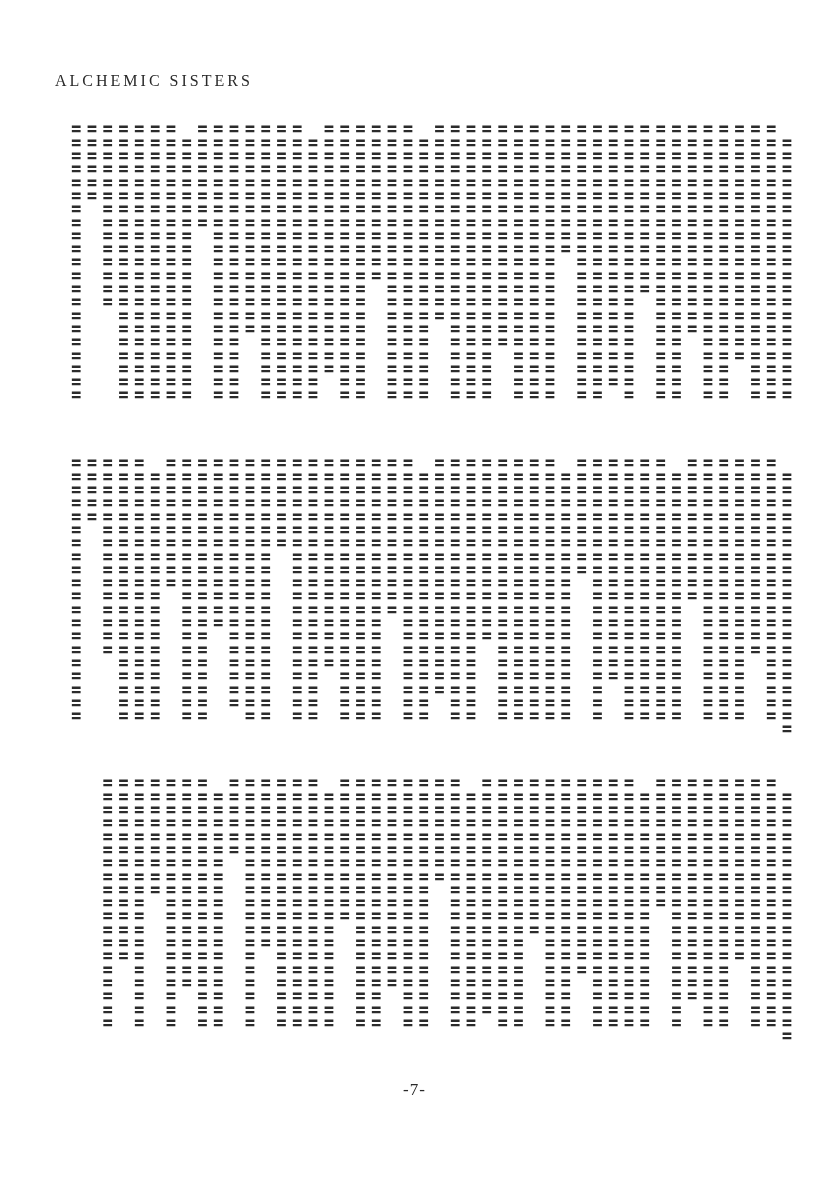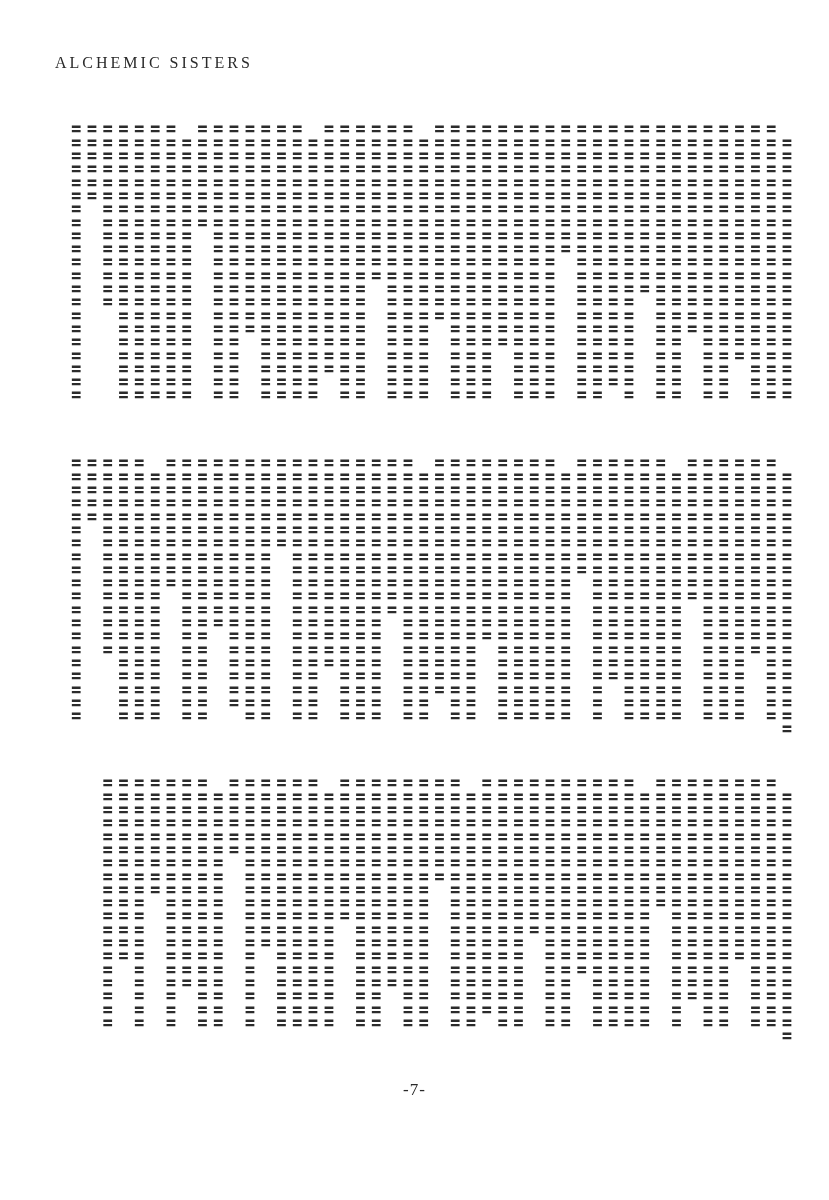--- a/index.html
+++ b/index.html
@@ -12,21 +12,21 @@
     width: 829px;
     height: 1200px;
     background: #ffffff;
     font-family: "Liberation Serif", "DejaVu Serif", serif;
     color: #1c1c1c;
     overflow: hidden;
   }
   .doc-title {
     position: absolute;
     left: 55px;
-    top: 54px;
+    top: 72px;
     font-size: 16px;
     letter-spacing: 3px;
     color: #2a2a2a;
     font-family: "Liberation Serif", "DejaVu Serif", serif;
     white-space: nowrap;
   }
   .band {
     position: absolute;
     left: 64px;
     width: 730px;

